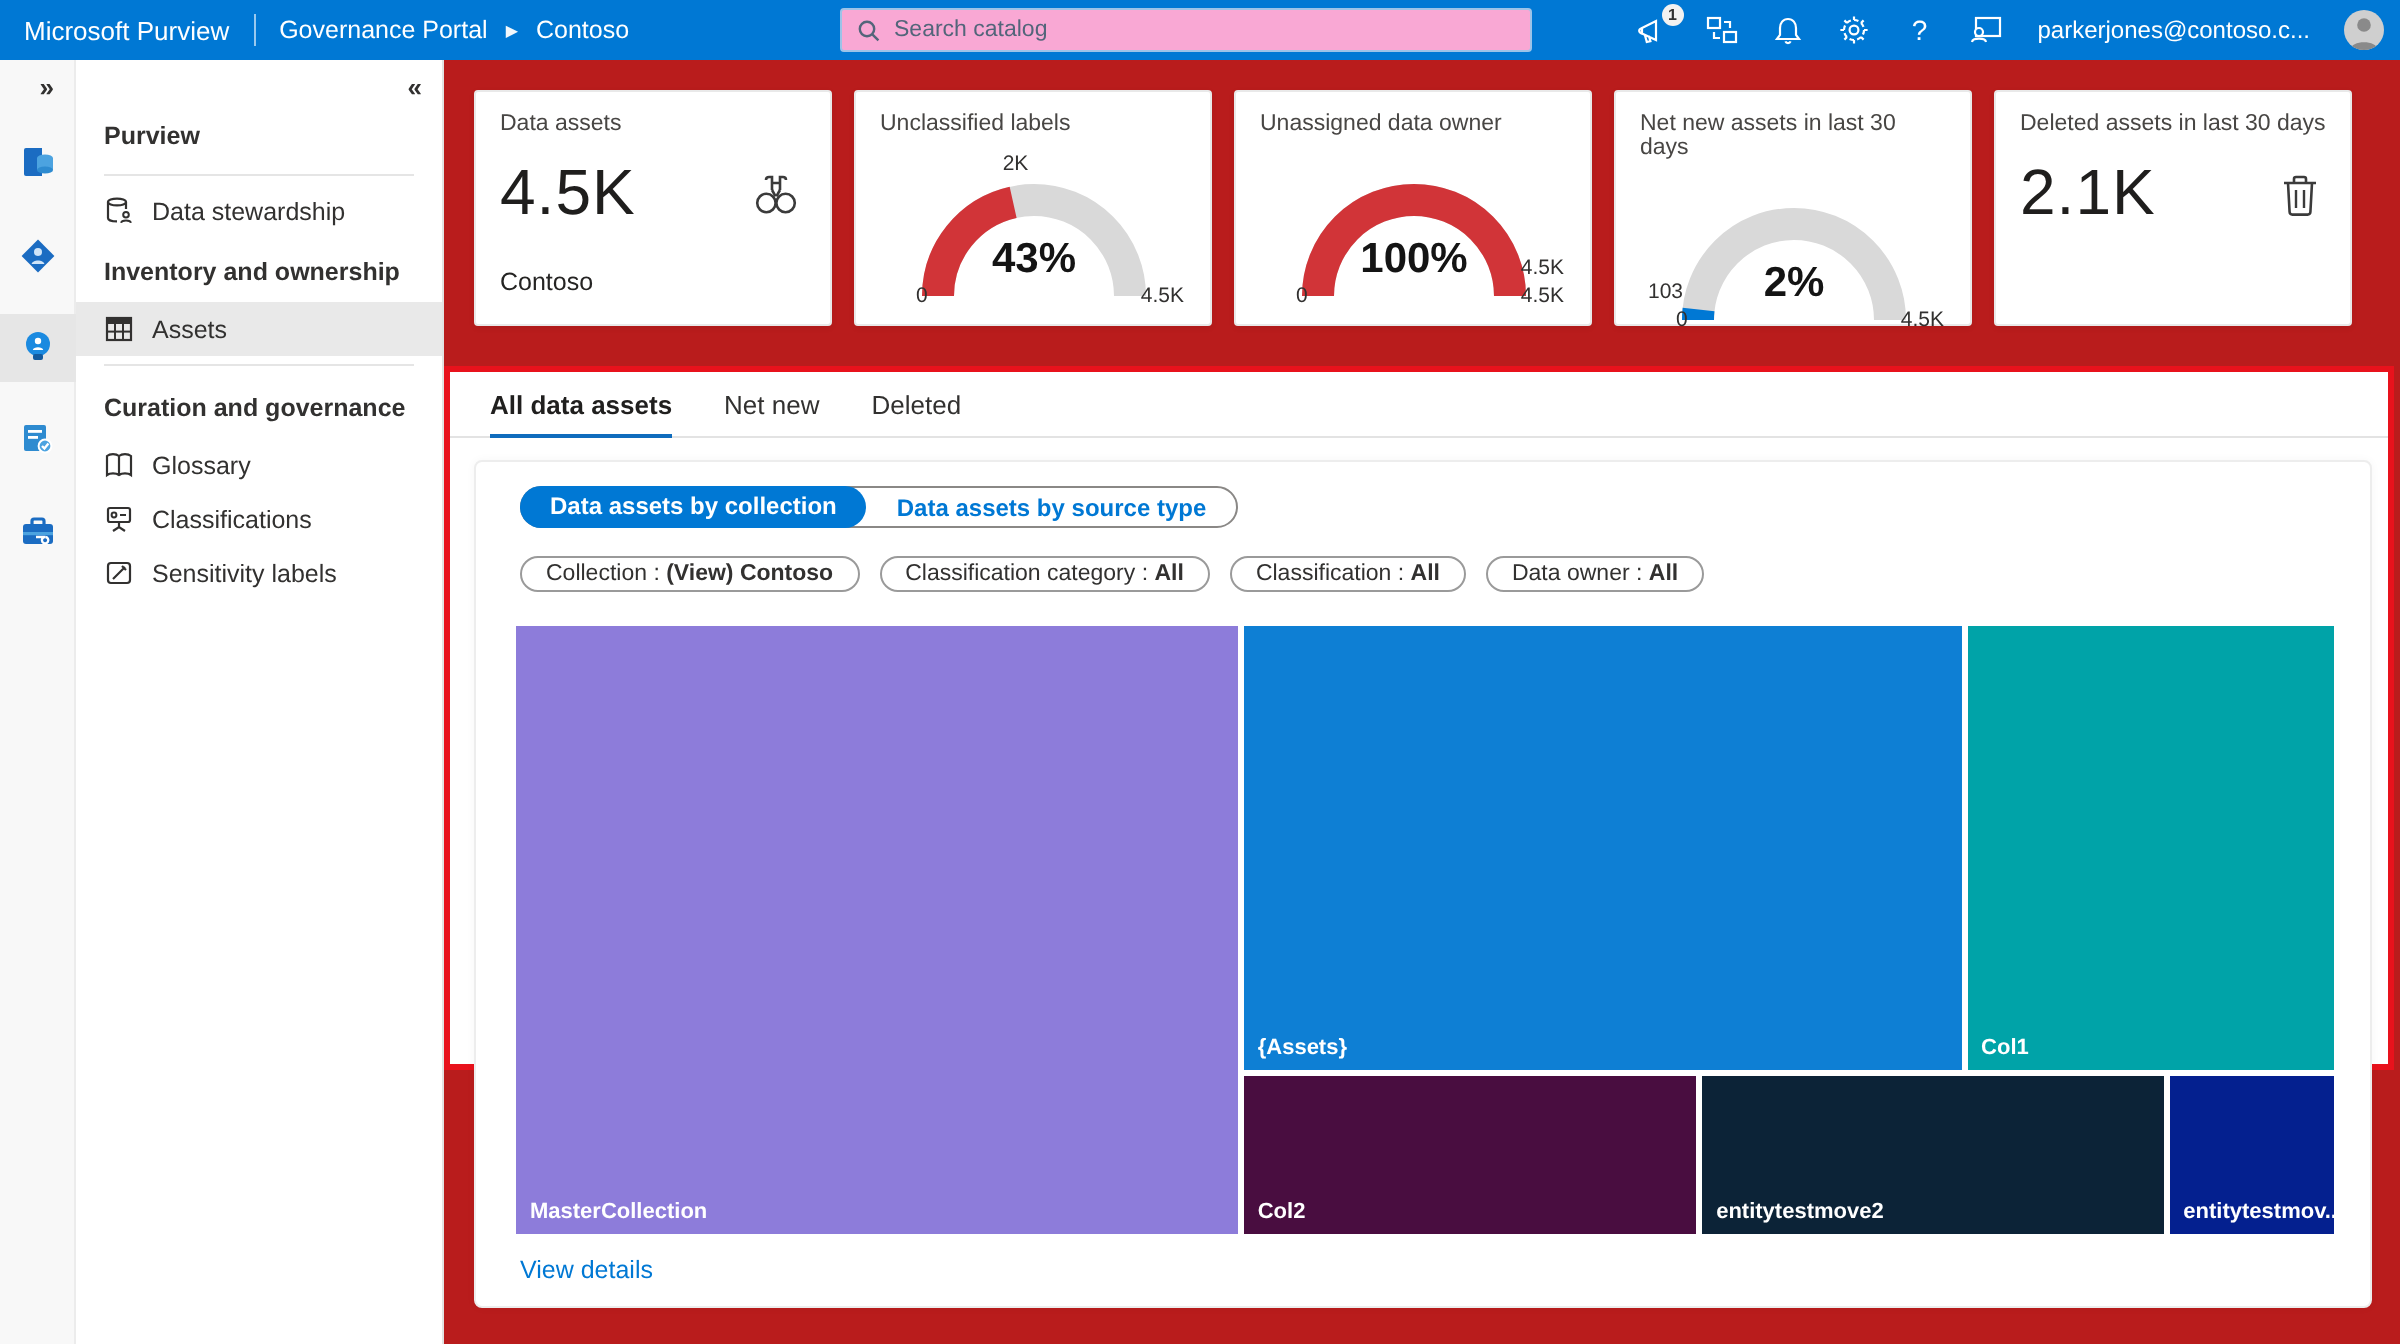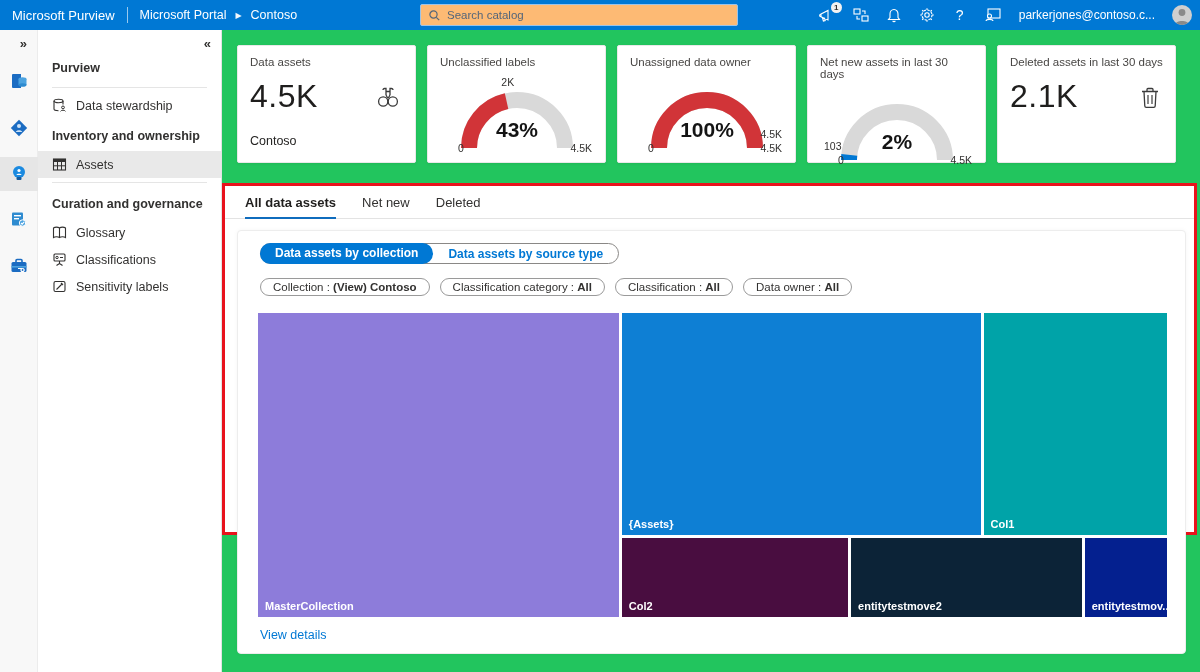--- a/index.html
+++ b/index.html
@@ -6,22 +6,22 @@
   html,body { width:1200px; height:672px; overflow:hidden;
     font-family:"Liberation Sans","DejaVu Sans",sans-serif; background:#f3f3f3; }
 
   
   .topbar { position:absolute; left:0; top:0; width:1200px; height:30px;
     background:#0078d4; color:#fff; display:flex; align-items:center; z-index:50; }
   .brand { font-size:13px; font-weight:normal; margin-left:12px; white-space:nowrap; }
   .tb-divider { width:1px; height:16px; background:rgba(255,255,255,.6); margin:0 12px; }
   .crumb { font-size:12.5px; white-space:nowrap; }
   .crumb-arrow { font-size:8px; margin:0 9px; opacity:.95; }
-  .searchbox { position:absolute; left:420px; top:4px; width:318px; height:22px;
-    background:#fdba74; border:1px solid #9cc3e8; border-radius:2px;
+  .searchbox { position:absolute; left:420px; top:4px; width:346px; height:22px;
+    background:#f9a8d4; border:1px solid #9cc3e8; border-radius:2px;
     display:flex; align-items:center; gap:7px; padding:0 8px; color:#53657a; }
   .searchbox svg { flex:0 0 auto; }
   .search-ph { font-size:11.5px; }
   .tb-right { position:absolute; right:8px; top:0; height:30px; display:flex; align-items:center; gap:15px; }
   .tb-ic { position:relative; width:18px; height:18px; display:flex; align-items:center; justify-content:center; cursor:pointer; }
   .tb-badge { position:absolute; top:-4px; right:-5px; width:11px; height:11px; border-radius:50%;
     background:#f3f2f1; color:#323130; font-size:8px; font-weight:bold;
     display:flex; align-items:center; justify-content:center; }
   .tb-email { font-size:12px; margin-left:2px; white-space:nowrap; }
   .avatar { width:20px; height:20px; border-radius:50%; background:#cfcfcf; overflow:hidden;
@@ -40,21 +40,21 @@
     border-right:1px solid #e3e3e3; z-index:40; }
   .menu-collapse { text-align:right; padding:6px 10px 0 0; font-size:13px; font-weight:bold; color:#323130; cursor:pointer; }
   .m-header { font-size:12.5px; font-weight:bold; color:#323130; padding:10px 14px 8px 14px; }
   .m-item { height:27px; display:flex; align-items:center; gap:9px; padding-left:14px;
     font-size:12.5px; color:#323130; cursor:pointer; }
   .m-item.sel { background:#e9e9e9; }
   .m-div { height:1px; background:#e5e5e5; margin:4px 14px; }
   .m-item svg { flex:0 0 auto; }
 
   
-  .content { position:absolute; left:222px; top:30px; right:0; bottom:0; background:#22c55e; }
+  .content { position:absolute; left:222px; top:30px; right:0; bottom:0; background:#b91c1c; }
 
   .cards-row { position:absolute; left:15px; top:15px; display:flex; gap:11px; }
   .card { width:179px; height:118px; background:#fff; border:1px solid #e9e9e9; border-radius:2px;
     box-shadow:0 1px 3px rgba(0,0,0,.07); position:relative; padding:10px 12px; }
   .card-title { font-size:11.5px; color:#484644; }
   .big-num { font-size:32px; color:#1f1e1d; margin-top:10px; letter-spacing:.5px; }
   .card-icon { position:absolute; right:14px; top:40px; }
   .card-sub { position:absolute; left:12px; bottom:14px; font-size:12.5px; color:#252423; }
 
   .gauge-wrap { position:relative; width:154px; height:78px; margin:10px auto 0; }
@@ -104,21 +104,21 @@
   .tile-etm { flex:1; }
 
   .view-details { position:absolute; left:22px; bottom:11px; font-size:12.5px; color:#0078d4; cursor:pointer; }
 </style>
 </head>
 <body>
 
 <div class="topbar">
   <div class="brand">Microsoft Purview</div>
   <div class="tb-divider"></div>
-  <div class="crumb">Microsoft Portal</div>
+  <div class="crumb">Governance Portal</div>
   <div class="crumb-arrow">▶</div>
   <div class="crumb">Contoso</div>
 
   <div class="searchbox">
     <svg width="11" height="11" viewBox="0 0 11 11">
       <circle cx="4.5" cy="4.5" r="3.6" fill="none" stroke="#53657a" stroke-width="1.2"></circle>
       <line x1="7.3" y1="7.3" x2="10.2" y2="10.2" stroke="#53657a" stroke-width="1.2"></line>
     </svg>
     <span class="search-ph">Search catalog</span>
   </div>

